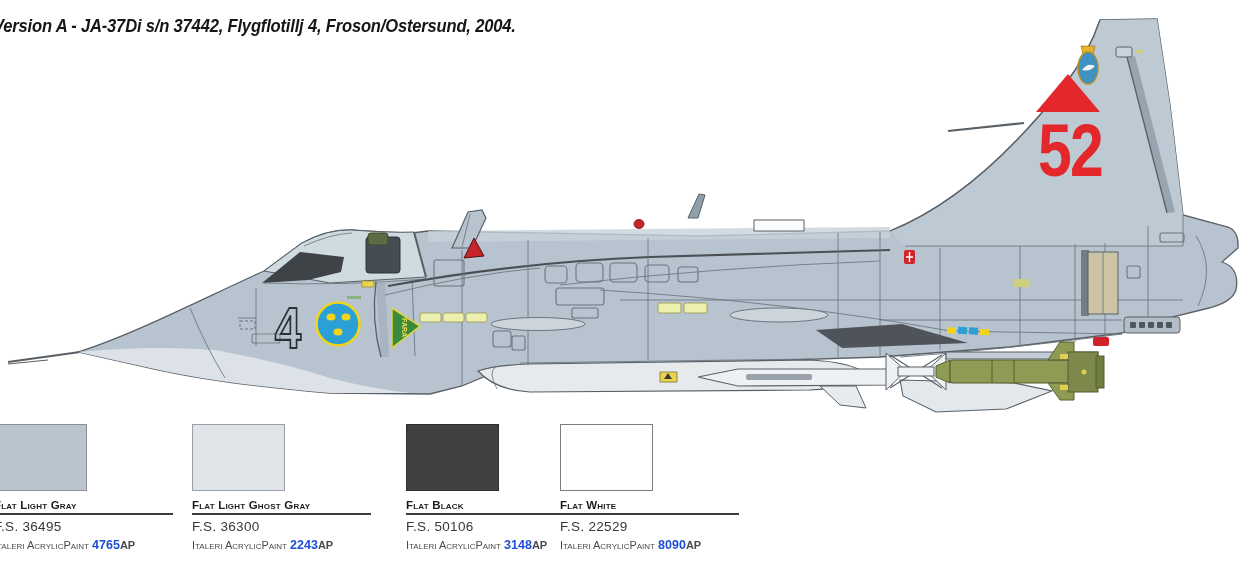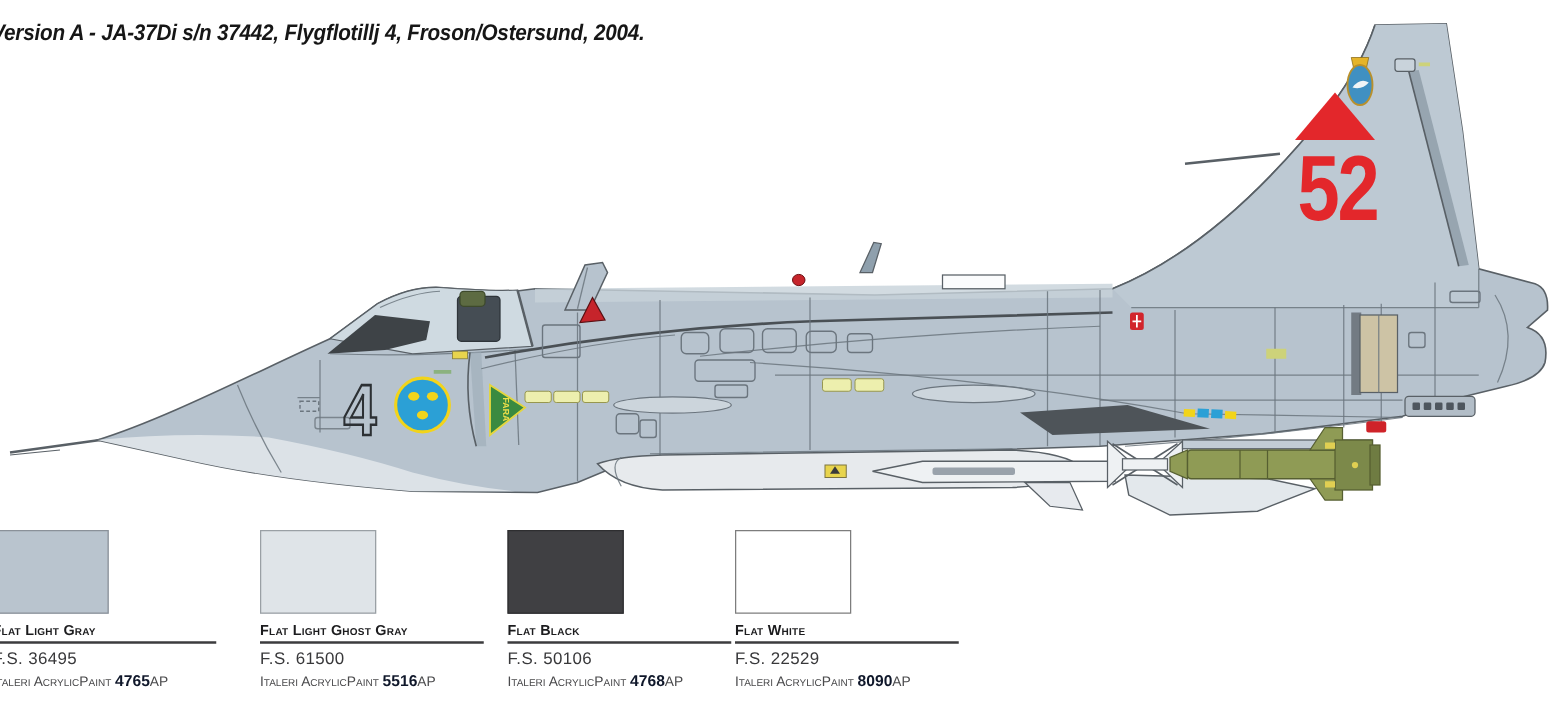--- a/index.html
+++ b/index.html
@@ -15,22 +15,22 @@
   .hatch{fill:none;stroke:#6b757e;stroke-width:1.1}
   .ys{fill:#edefae;stroke:#97974f;stroke-width:.8}
   
   .paint-col{position:absolute;top:424px;width:185px;}
   .chip{width:93px;height:67px;border:1.5px solid #8a9199;box-sizing:border-box;}
   .pname{margin-top:8px;font-weight:bold;font-size:11.5px;font-variant:small-caps;color:#1c1c1e;
          letter-spacing:.2px;white-space:nowrap;}
   .rule{width:179px;border-top:2px solid #3c3c3e;margin:2px 0 4px 0;}
   .fs{font-size:13.5px;color:#38383a;letter-spacing:.3px;}
   .brand{margin-top:4px;font-size:11px;font-variant:small-caps;color:#4a4a4c;white-space:nowrap;}
-  .brand b{font-size:12.5px;color:#0f172a;font-variant:normal;letter-spacing:0;}
-  .brand .sfx{font-variant:normal;}
+  .brand b{font-size:12.5px;color:#1d4ed8;font-variant:normal;letter-spacing:0;}
+  .brand .sfx{font-variant:normal;font-weight:bold;}
 </style>
 </head>
 <body>
 
 <div class="stage">
 
   <div class="caption">Version A - JA-37Di s/n 37442, Flygflotillj 4, Froson/Ostersund, 2004.</div>
 
   <svg class="acft" width="1240" height="420" viewBox="0 0 1240 420">
 
@@ -228,37 +228,37 @@
   </svg>
 
   <div class="paint-col" style="left:-6px">
     <div class="chip" style="background: rgb(185, 196, 206); border-color: rgb(138, 145, 153);"></div>
     <div class="pname">Flat Light Gray</div>
     <div class="rule"></div>
     <div class="fs">F.S. 36495</div>
     <div class="brand"><span>Italeri AcrylicPaint</span> <b>4765</b><span class="sfx">AP</span></div>
   </div>
 
-  <div class="paint-col" style="left:208px">
+  <div class="paint-col" style="left:192px">
     <div class="chip" style="background: rgb(223, 228, 232); border-color: rgb(154, 160, 165);"></div>
     <div class="pname">Flat Light Ghost Gray</div>
     <div class="rule"></div>
-    <div class="fs">F.S. 61500</div>
-    <div class="brand"><span>Italeri AcrylicPaint</span> <b>5516</b><span class="sfx">AP</span></div>
+    <div class="fs">F.S. 36300</div>
+    <div class="brand"><span>Italeri AcrylicPaint</span> <b>2243</b><span class="sfx">AP</span></div>
   </div>
 
   <div class="paint-col" style="left:406px">
     <div class="chip" style="background: rgb(64, 64, 67); border-color: rgb(46, 46, 48);"></div>
     <div class="pname">Flat Black</div>
     <div class="rule"></div>
     <div class="fs">F.S. 50106</div>
-    <div class="brand"><span>Italeri AcrylicPaint</span> <b>4768</b><span class="sfx">AP</span></div>
-  </div>
-
-  <div class="paint-col" style="left:588px">
+    <div class="brand"><span>Italeri AcrylicPaint</span> <b>3148</b><span class="sfx">AP</span></div>
+  </div>
+
+  <div class="paint-col" style="left:560px">
     <div class="chip" style="background: rgb(255, 255, 255); border-color: rgb(125, 125, 125);"></div>
     <div class="pname">Flat White</div>
     <div class="rule"></div>
     <div class="fs">F.S. 22529</div>
     <div class="brand"><span>Italeri AcrylicPaint</span> <b>8090</b><span class="sfx">AP</span></div>
   </div>
 
 </div>
 
 </body></html>

